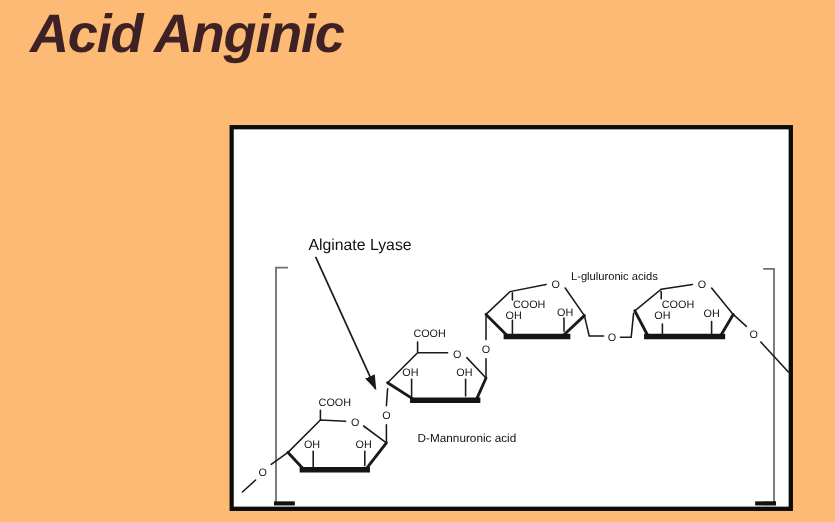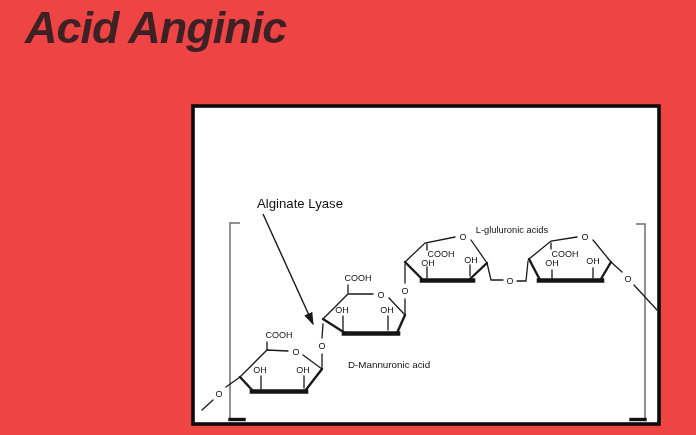--- a/index.html
+++ b/index.html
@@ -1,18 +1,18 @@
 <!DOCTYPE html>
 <html><head>
 <meta charset="utf-8">
 <style>
   html,body{margin:0;padding:0;}
   .stage{
     position:relative;width:696px;height:435px;overflow:hidden;
-    background:#ef4444;
+    background:#fdba74;
     font-family:"Liberation Sans", sans-serif;
   }
   .slide-title{
     position:absolute;left:25px;top:3px;margin:0;
     font-family:"Liberation Sans", sans-serif;
     font-style:italic;font-weight:bold;
     font-size:45px;line-height:1.1;letter-spacing:-1px;
     color:#3d2125;white-space:nowrap;
   }
   .panel{

